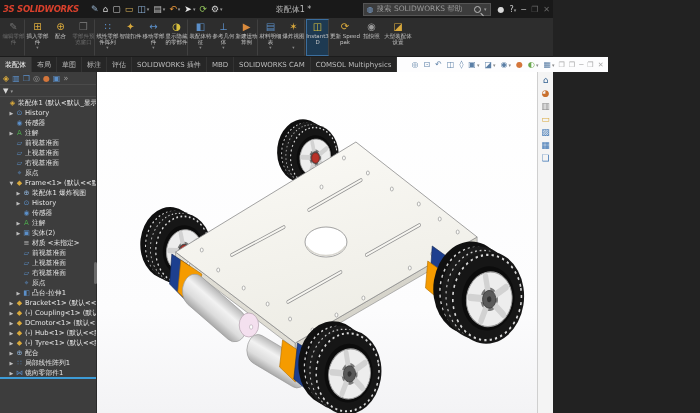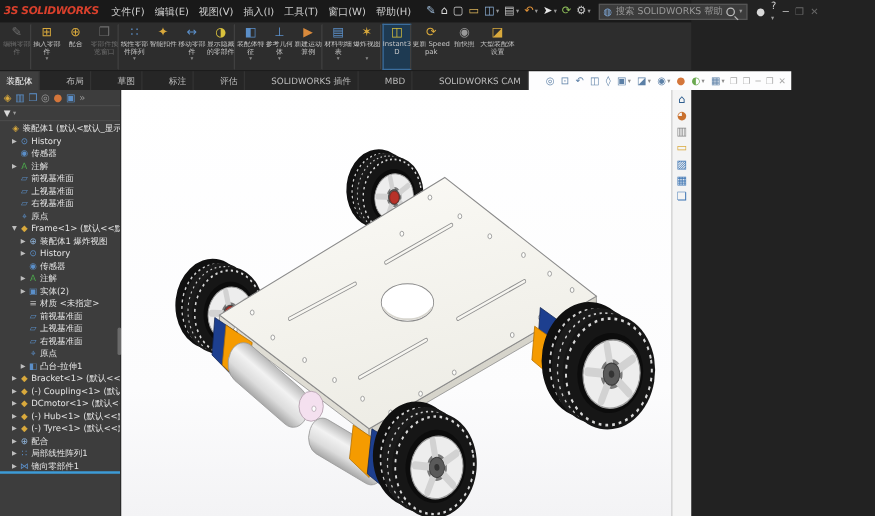--- a/index.html
+++ b/index.html
@@ -35,21 +35,21 @@
   .rb .ic { font-size:10px; height:12px; line-height:12px; }
   .rb .lb { height:13px; overflow:hidden; word-break:break-all; width:23px; }
   .rb .dd { font-size:4.5px; color:#8a8a8a; height:4px; line-height:3px;}
   .rb.dim { color:#6e6e6e; } .rb.dim .ic { color:#6e6e6e !important; }
   .rb.pressed { background:#1e3a52; border:1px solid #3b6e9e; }
   .rb.gend { border-right:1px solid #404040; margin-right:1px; }
   .rb.wide { width:30px; } .rb.wide .lb { width:30px; }
 
   
   .tabrow { height:15px; flex:0 0 15px; display:flex; align-items:stretch; background:#262626; }
-  .tabs { display:flex; align-items:stretch; background:#262626;gap:16px; }
+  .tabs { display:flex; align-items:stretch; background:#262626; }
   .tab { padding:2px 5px; font-size:7px; color:#bdbdbd; white-space:nowrap;
     border-right:1px solid #333; display:flex; align-items:center; }
   .tab.active { background:#3e3e3e; color:#fff; }
   .gfx-strip { flex:1; background:#fdfdfe; display:flex; align-items:center;
     padding-left:14px; gap:4px; }
   .hu { font-size:8px; color:#5b7fa6; display:flex; align-items:center; }
   .hu .dd { font-size:5px; color:#8a8a8a; margin-left:1px; }
   .doc-ctls { margin-left:auto; margin-right:4px; display:flex; gap:4px; font-size:7px; color:#a8a8a8; }
 
   
@@ -83,30 +83,20 @@
     display:flex; flex-direction:column; align-items:center; padding-top:3px; gap:3px; }
   .tp { font-size:9px; line-height:10px; }
 </style>
 </head>
 <body>
 
 <div class="app">
 
   <div class="titlebar">
     <span class="logo">3S SOLIDWORKS</span>
-    <span style="display:flex">
-
-    <span class="menu-item"><span>文件(F)</span></span>
-        <span class="menu-item"><span>编辑(E)</span></span>
-        <span class="menu-item"><span>视图(V)</span></span>
-        <span class="menu-item"><span>插入(I)</span></span>
-        <span class="menu-item"><span>工具(T)</span></span>
-        <span class="menu-item"><span>窗口(W)</span></span>
-        <span class="menu-item"><span>帮助(H)</span></span>
-      </span>
     <span style="display:flex;margin-left:4px">
 
     <span class="qi">
           <span class="ic" style="color: rgb(156, 184, 212);">✎</span>
         </span>
         <span class="qi">
           <span class="ic" style="color: rgb(216, 216, 216);">⌂</span>
         </span>
         <span class="qi">
           <span class="ic" style="color: rgb(207, 207, 207);">▢</span>
@@ -279,20 +269,23 @@
           <span>评估</span>
         </div>
         <div class="tab">
           <span>SOLIDWORKS 插件</span>
         </div>
         <div class="tab">
           <span>MBD</span>
         </div>
         <div class="tab">
           <span>SOLIDWORKS CAM</span>
+        </div>
+        <div class="tab">
+          <span>COMSOL Multiphysics</span>
         </div>
       </div>
     <div class="gfx-strip">
       <span style="display:flex;gap:5px">
 
       <span class="hu">
             <span>◎</span>
           </span>
           <span class="hu">
             <span>⊡</span>

